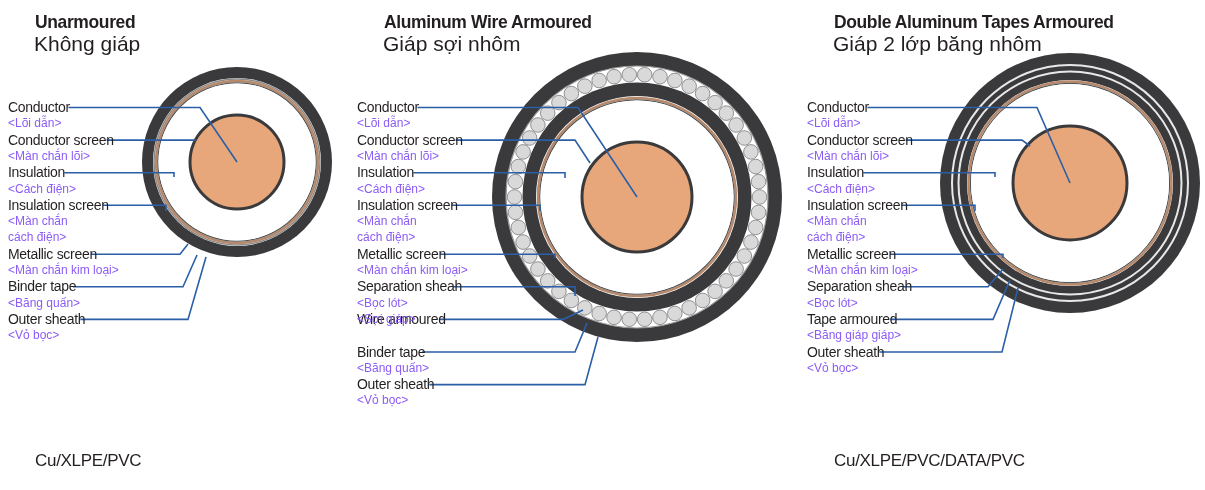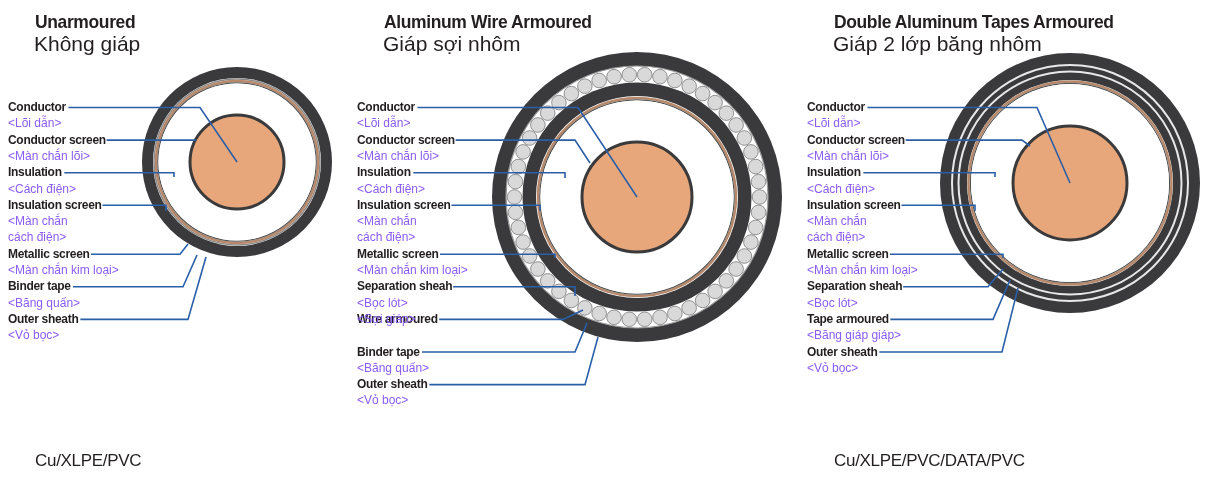--- a/index.html
+++ b/index.html
@@ -1,21 +1,21 @@
 <!DOCTYPE html>
 <html><head>
   <meta charset="utf-8">
   <style>
     html, body { margin: 0; padding: 0; background: #ffffff; }
     body { width: 1205px; height: 490px; position: relative; overflow: hidden; font-family: "Liberation Sans", sans-serif; color: #231f20; }
     .panel { position: absolute; top: 8px; height: 490px; margin-left: 27px; }
     .title-en { position: absolute; top: 3px; font-family: "Liberation Sans", sans-serif; font-weight: bold; font-size: 19px; letter-spacing: -0.4px; color: #231f20; white-space: nowrap; transform: scaleX(0.92); transform-origin: left; }
     .title-vi { position: absolute; top: 24px; font-size: 21px; color: #231f20; white-space: nowrap; }
     .label { position: absolute; font-size: 12px; line-height: 14px; white-space: nowrap; }
-    .label .en { font-weight: bold; font-size: 12px; letter-spacing: -0.3px; display: block; }
+    .label .en { font-weight: normal; font-size: 14px; letter-spacing: -0.3px; display: block; }
     .label .vi { display: block; font-size: 12px; color: #8b5cf6; }
     .code { position: absolute; top: 443px; font-size: 17px; color: #231f20; letter-spacing: -0.3px; }
     svg.diagram { position: absolute; left: 0; top: 0; }
   </style>
 </head>
 <body>
 
 <div class="panel" style="left:0; width:340px;">
   <div class="title-en" style="left:8px;">Unarmoured</div>
   <div class="title-vi" style="left:7px;">Không giáp</div>

